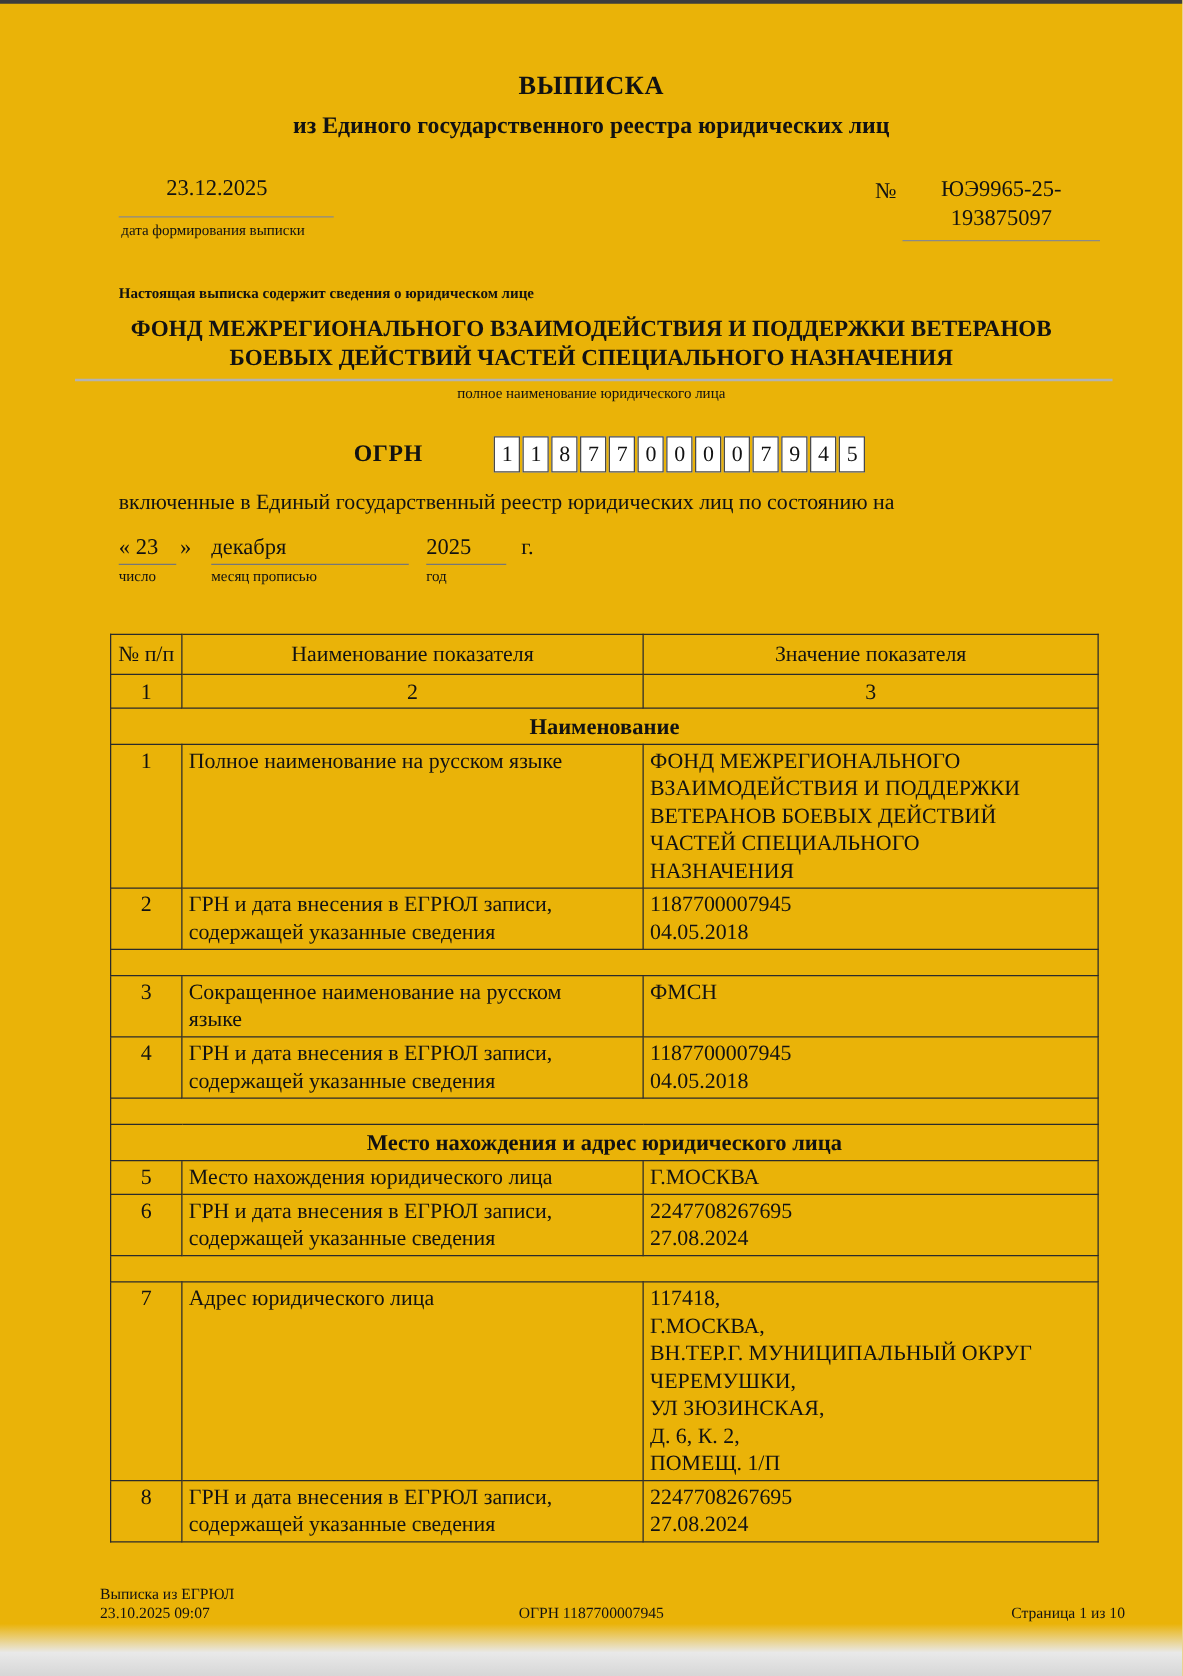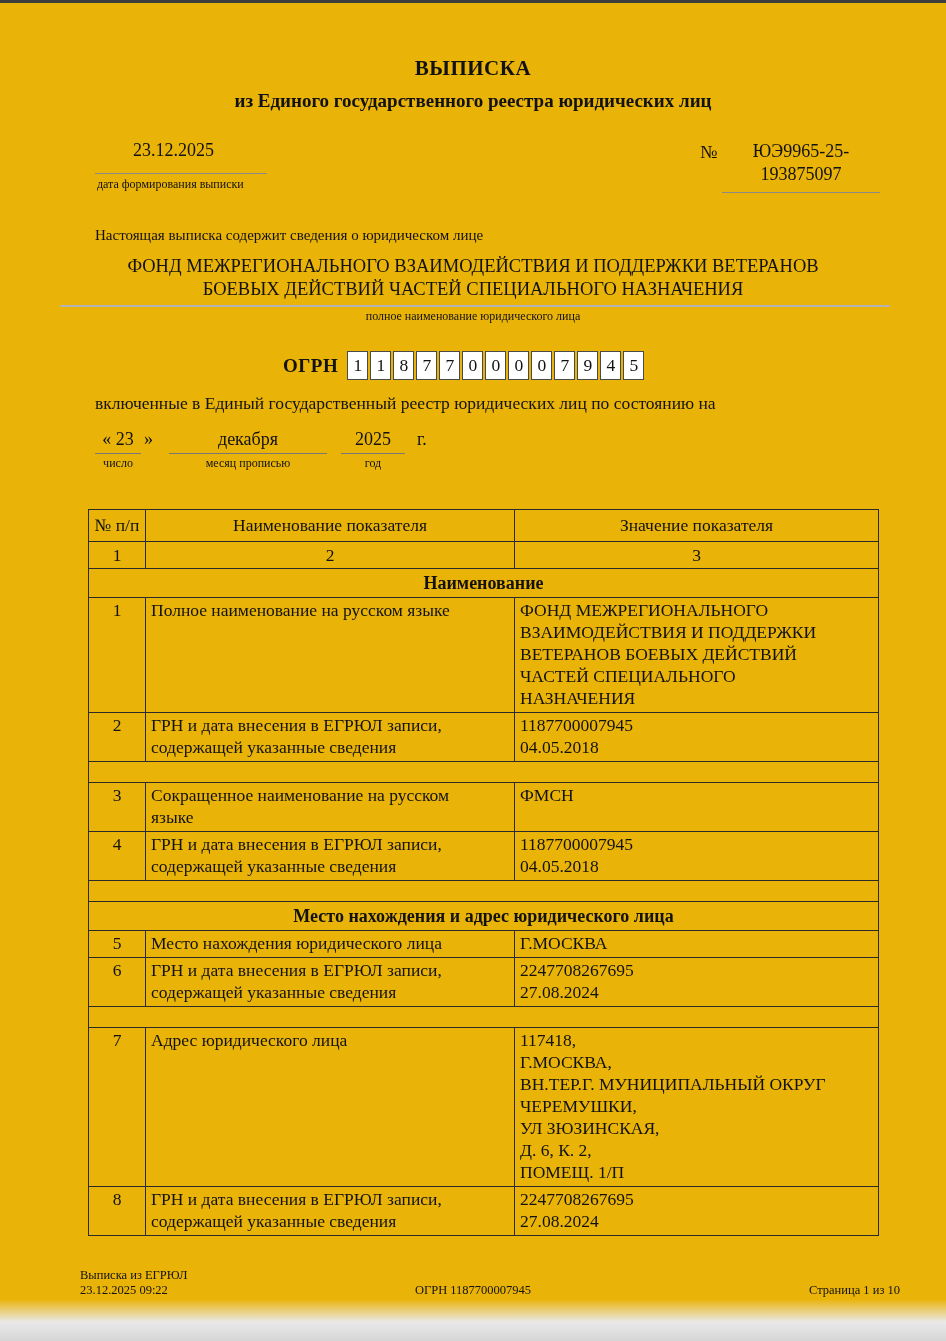--- a/index.html
+++ b/index.html
@@ -22,35 +22,35 @@
 
   .meta-row { position:relative; height:70px; margin-top:28px;padding-left:10px; }
   .date-block { position:absolute; left:95px; top:0; width:172px; }
   .date-value { font-size:18px; padding-left:38px; }
   .date-rule { border-bottom:1.5px solid #8a8a8a; margin-top:12px; }
   .date-caption { font-size:12px; margin-top:3px; padding-left:2px; }
   .num-sign { position:absolute; left:700px; top:2px; font-size:18px; }
   .num-block { position:absolute; left:722px; top:0; width:158px; text-align:center;
     font-size:18px; line-height:23px; border-bottom:1.5px solid #8a8a8a; padding-bottom:6px; }
 
-  .intro-text { margin:17px 60px 0 95px; font-size:15px; }
-  .org-name { margin:11px 46px 0 46px; text-align:center; font-weight:normal; font-size:18.5px; line-height:23px; }
+  .intro-text { margin:17px 60px 0 95px; font-size:12px;font-weight:bold; }
+  .org-name { margin:11px 46px 0 46px; text-align:center; font-weight:bold; font-size:18.5px; line-height:23px; }
   .org-rule { border-bottom:2px solid #b3b3b3; margin:4px 56px 0 60px; }
   .org-caption { text-align:center; font-size:12px; margin-top:2px; }
 
-  .ogrn-row { display:flex; align-items:center; margin:27px 0 0 283px; }
+  .ogrn-row { display:flex; align-items:center; margin:27px 0 0 283px;gap:48px; }
   .ogrn-label { font-size:19px; font-weight:bold; margin-right:9px; letter-spacing:.5px; }
   .ogrn-cells { display:flex; gap:2px; }
   .ogrn-cell { width:19px; height:27px; border:1px solid #4a4a4a; background:#fff;
     display:flex; align-items:center; justify-content:center; font-size:17.5px; }
 
   .asof-text { margin:13px 60px 0 95px; font-size:17.5px; }
 
   .date-line { display:flex; align-items:flex-start; margin:15px 0 0 95px; height:48px; }
-  .fld { text-align:center; }
+  .fld { text-align:left; }
   .fld-v { font-size:18px; border-bottom:1.5px solid #777; padding-bottom:3px; }
   .fld-l { font-size:12px; margin-top:2px; }
   .dl-q, .dl-suffix { font-size:18px; }
   .dl-q { margin:0 8px 0 3px; }
   .dl-suffix { margin-left:12px; }
 
   table.egrul { border-collapse:collapse; table-layout:fixed; width:790px; margin:32px 0 0 88px; }
   table.egrul td, table.egrul th { border:1px solid #2b2b2b; font-weight:normal; }
   table.egrul thead th { height:29px; font-size:17.5px; vertical-align:middle; }
   tr.colnum-row td { height:24px; text-align:center; font-size:17.5px; vertical-align:middle; }
@@ -225,20 +225,20 @@
 содержащей указанные сведения</td>
           <td class="c-value">2247708267695
 27.08.2024</td>
         </tr>
       </tbody>
   </table>
 
   <div class="footer">
     <div class="f-left">
       <div>Выписка из ЕГРЮЛ</div>
-      <div>23.12.2025 09:22</div>
+      <div>23.10.2025 09:07</div>
     </div>
     <div class="f-center">ОГРН 1187700007945</div>
     <div class="f-right">Страница 1 из 10</div>
   </div>
 
   <div class="bottom-shade"></div>
 </div>
 
 </body></html>

